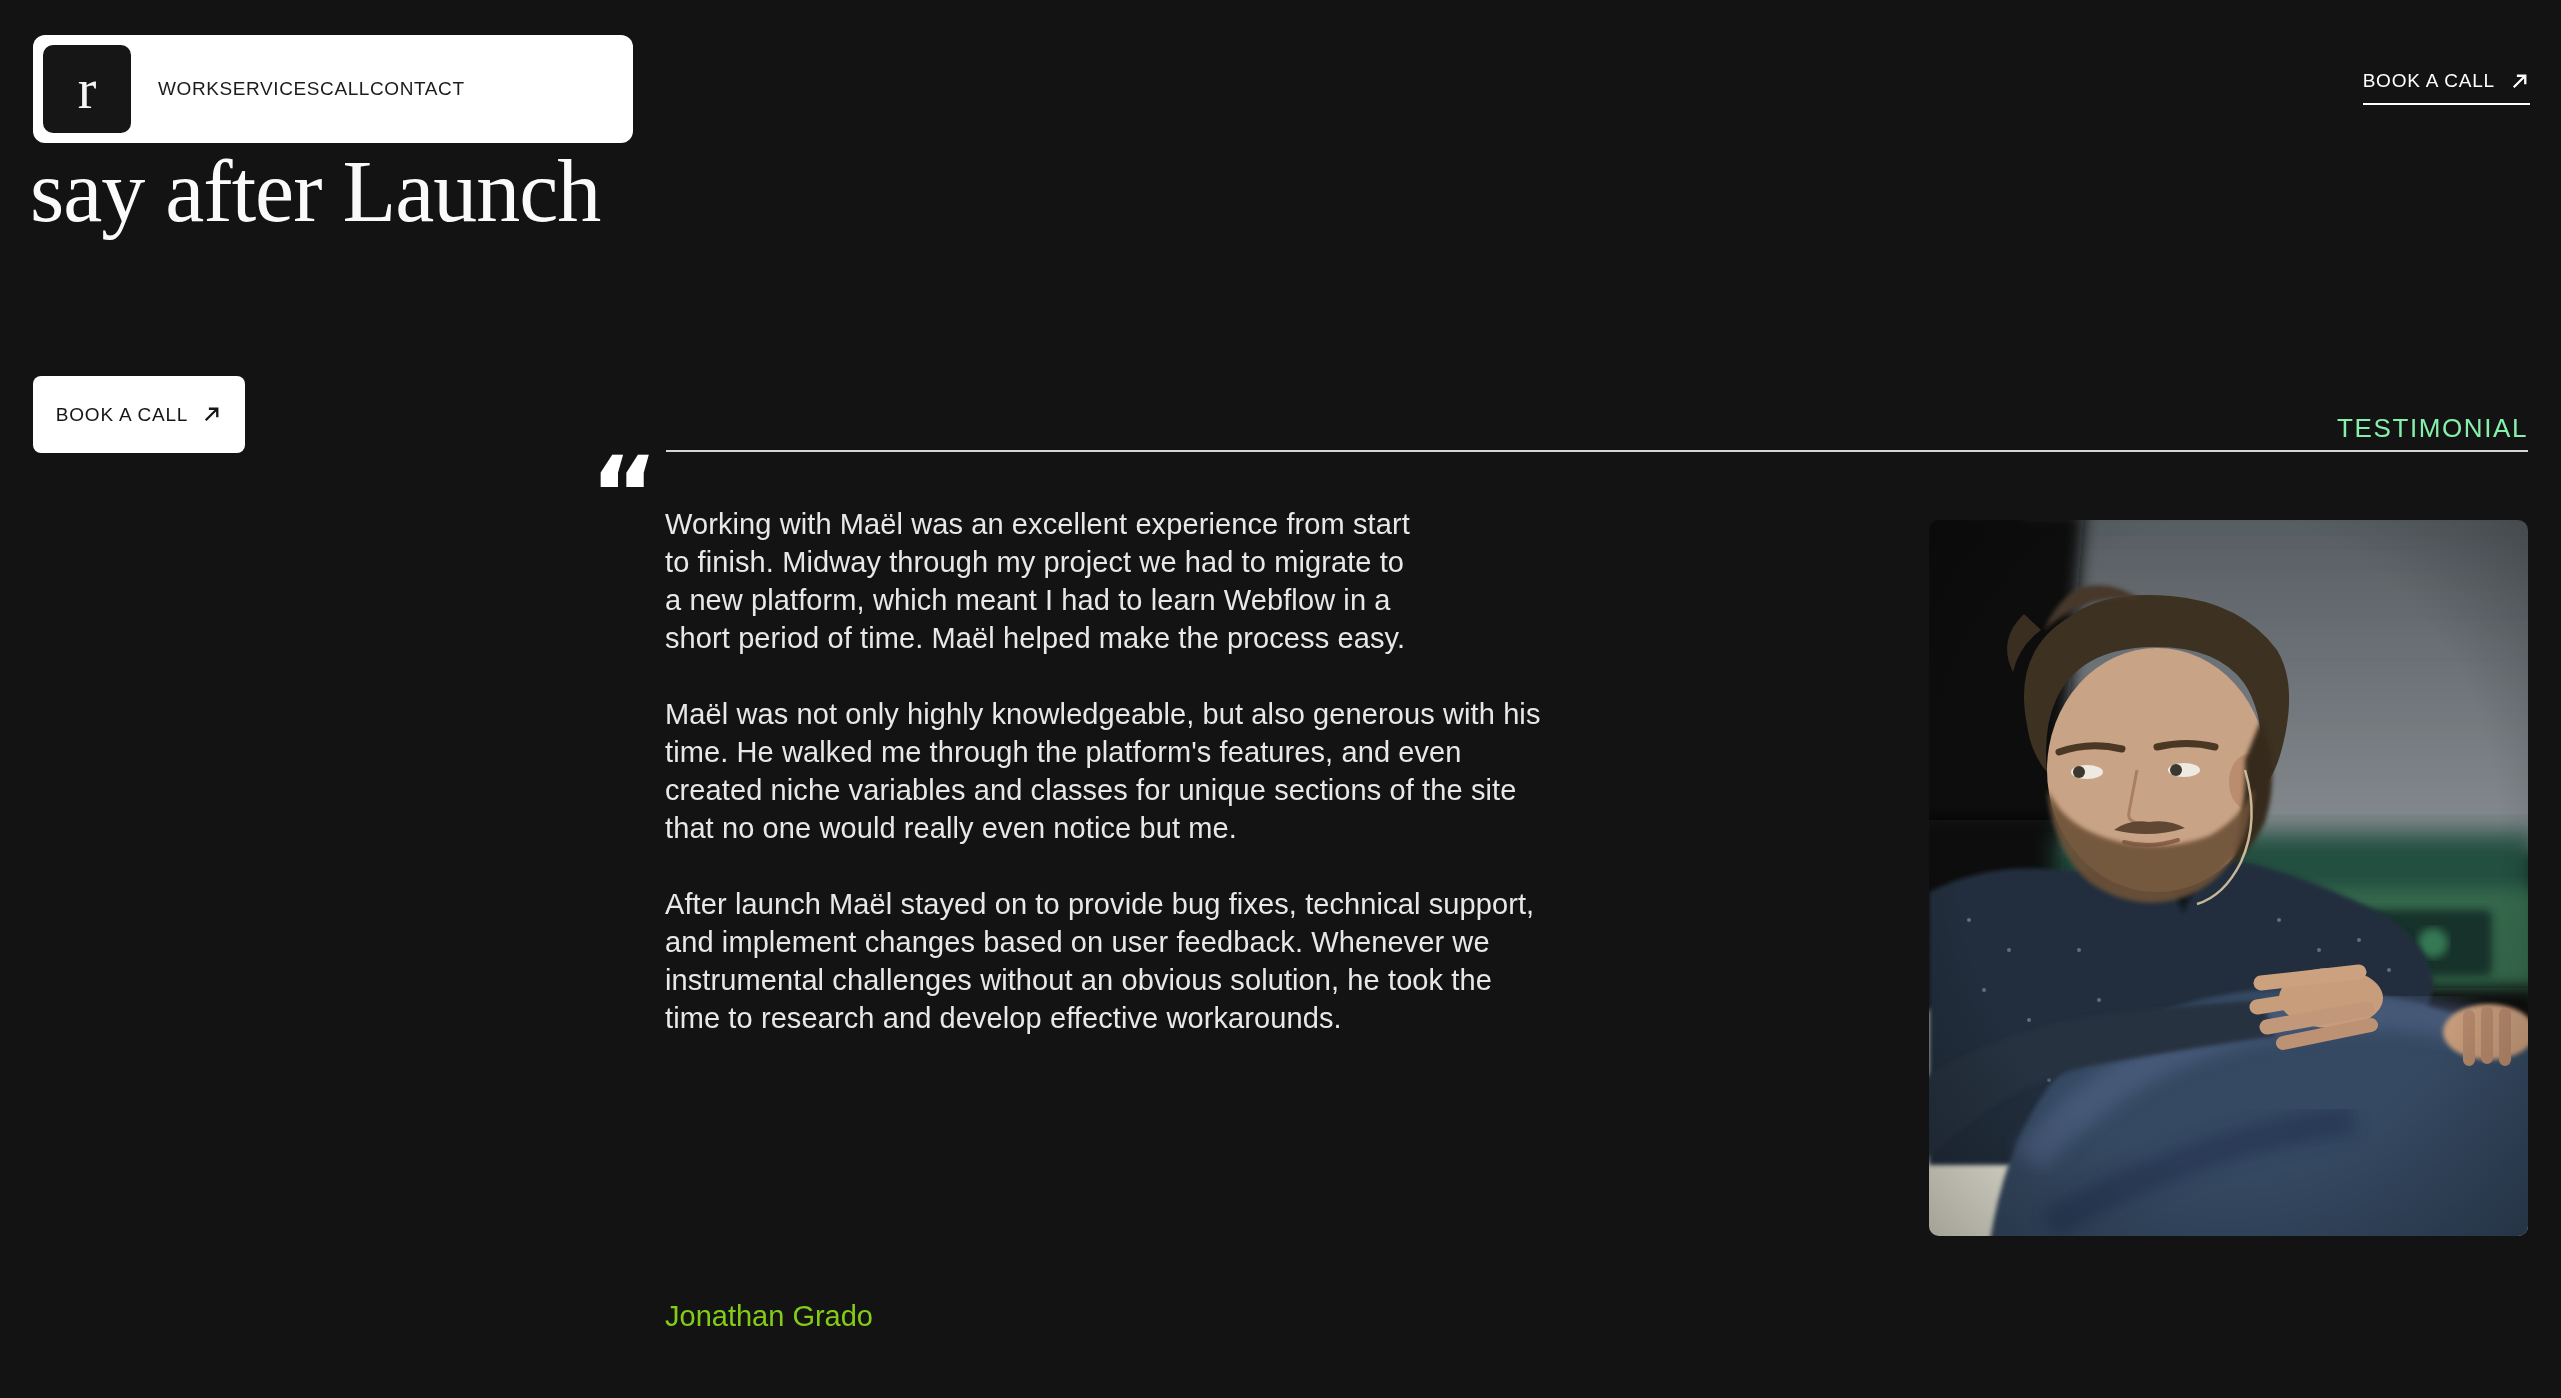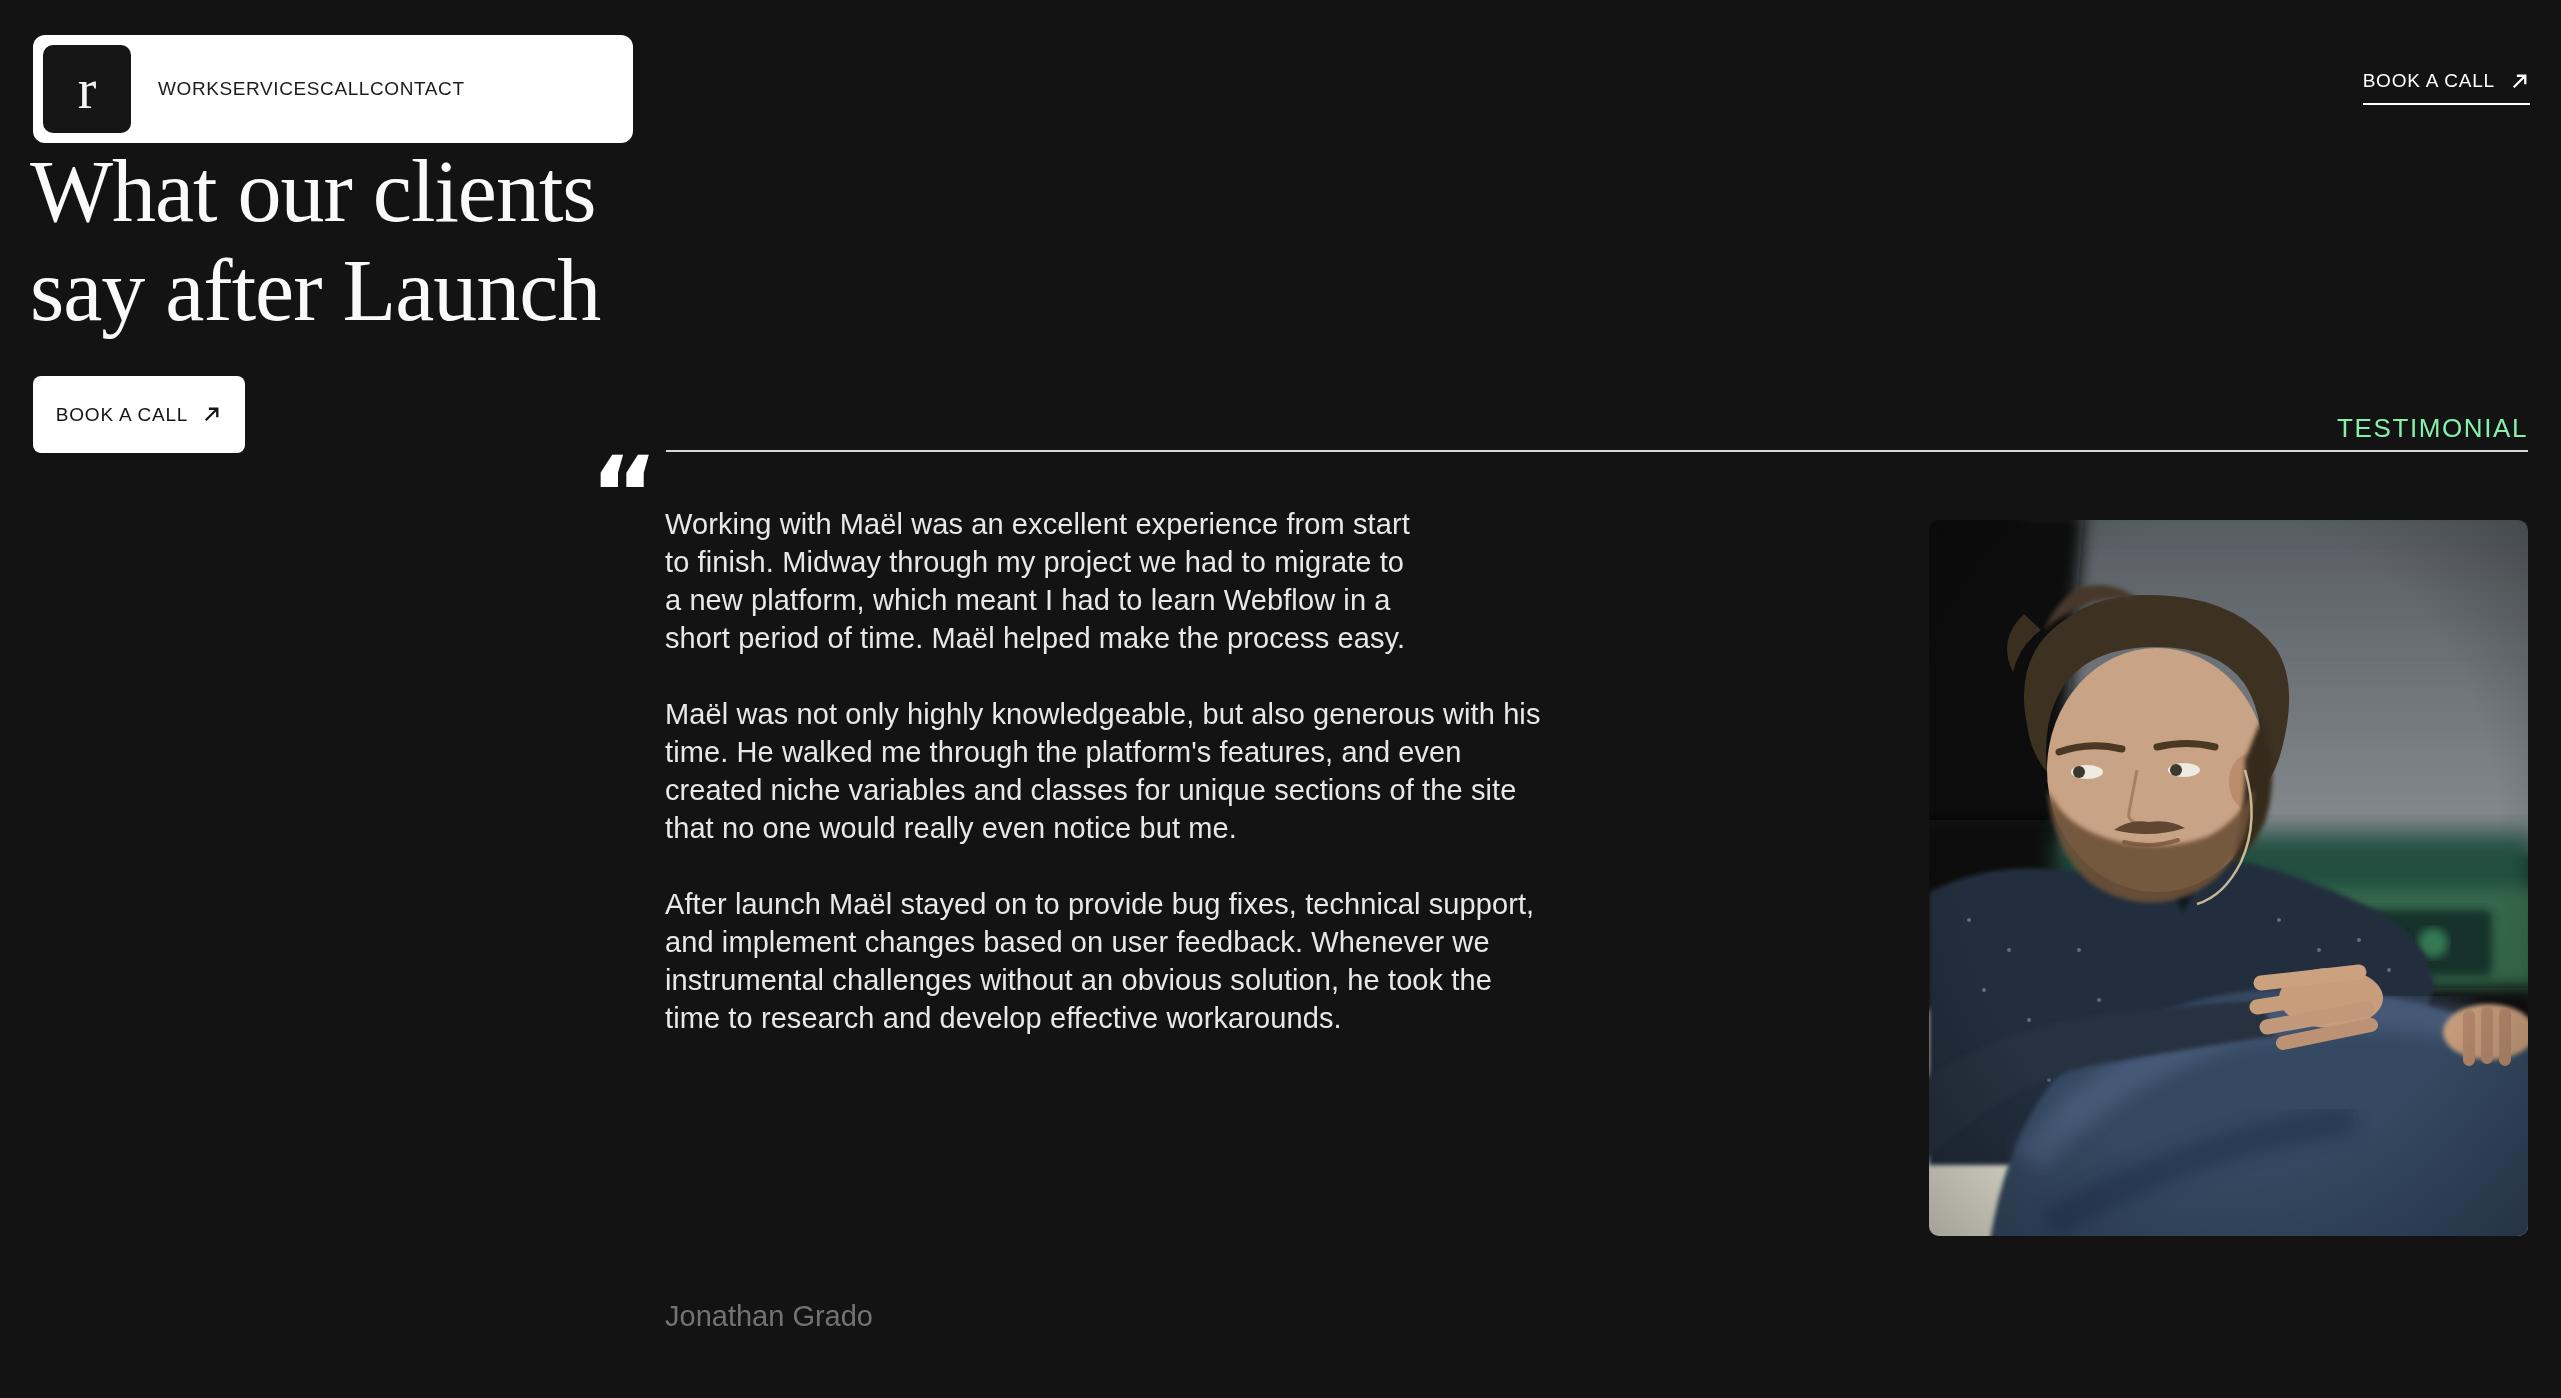--- a/index.html
+++ b/index.html
@@ -81,21 +81,21 @@
   }
   .quote-body {
     position: absolute; left: 665px; top: 505px; width: 920px;
   }
   .quote-body p {
     font-size: 29px; line-height: 38px; letter-spacing: 0.1px;
     color: #e8e8e8; white-space: pre-line; margin-bottom: 38px;
   }
   .author {
     position: absolute; left: 665px; top: 1300px;
-    font-size: 29px; color: #737373;
+    font-size: 29px; color: #84cc16;
   }
 
   
   .photo {
     position: absolute; left: 1929px; top: 520px;
     width: 599px; height: 716px;
     border-radius: 10px; overflow: hidden; background: #0d0f12;
   }
   .photo svg { display: block; }
 </style>
@@ -117,21 +117,20 @@
 <a class="top-cta">
   <span class="cta-label">BOOK A CALL</span>
   <span class="arrow-icon">
     <svg width="21" height="21" viewBox="0 0 20 20">
         <path d="M4.5 15.5 L15 5 M7.5 4.5 H15.5 V12.5" stroke="#ffffff" stroke-width="2.2" fill="none"></path>
       </svg>
   </span>
 </a>
 
 <h1 class="heading">
-  <div>What our clients</div>
   <div>say after Launch</div>
 </h1>
 
 <button class="hero-cta">
   <span class="cta-label">BOOK A CALL</span>
   <span class="arrow-icon">
     <svg width="21" height="21" viewBox="0 0 20 20">
         <path d="M4.5 15.5 L15 5 M7.5 4.5 H15.5 V12.5" stroke="#161616" stroke-width="2.2" fill="none"></path>
       </svg>
   </span>

